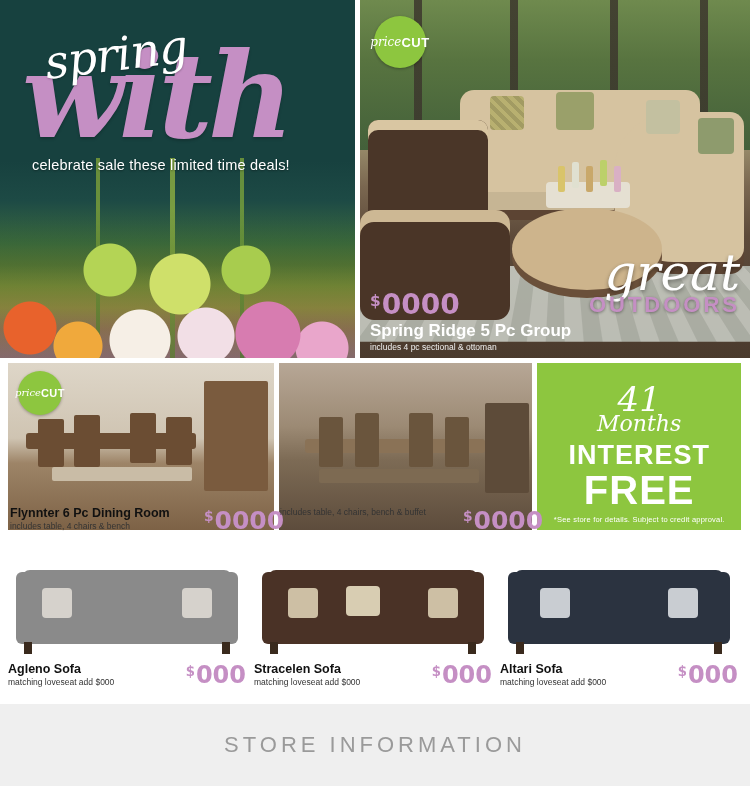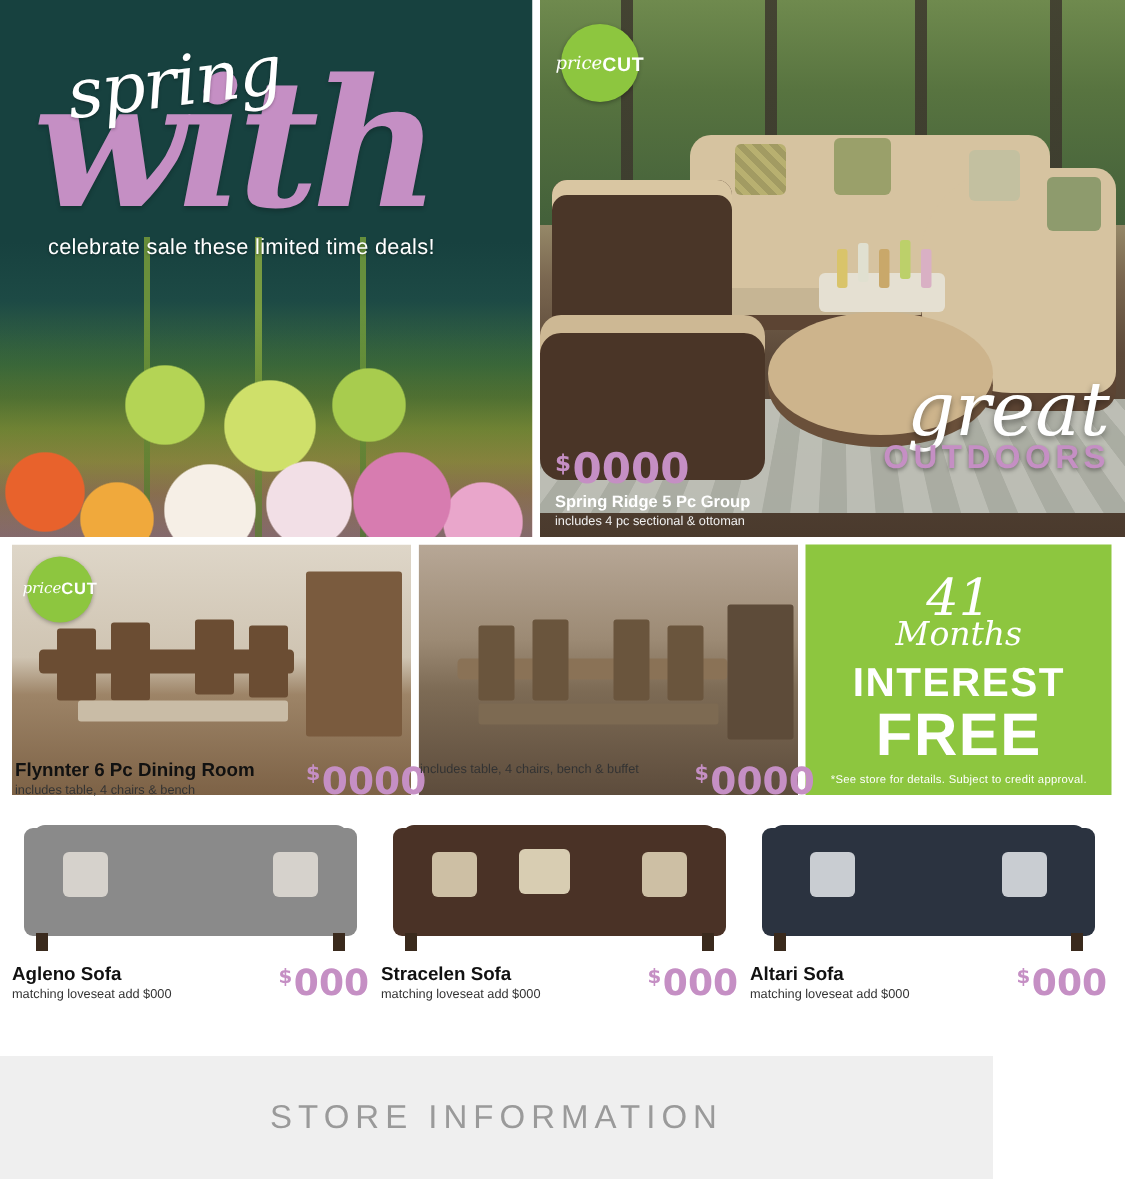--- a/index.html
+++ b/index.html
@@ -149,21 +149,21 @@
   .cap-title { font-size:12.5px; font-weight:bold; color:#111; }
   .cap-sub { font-size:8.5px; color:#333; margin-top:1px; }
 
   .price { font-family:"DejaVu Sans", sans-serif; font-weight:bold; color:#c58fc4; line-height:1; }
   .price .dollar { font-size:.55em; vertical-align:top; position:relative; top:.18em; margin-right:1px; }
 
   .overlay-caption {
     position:absolute; left:10px; bottom:6px; z-index:7;
   }
   .overlay-caption .price { font-size:28px; color:#c58fc4; }
-  .overlay-caption .cap-title { color:#fff; font-size:11px; margin-top:2px; }
+  .overlay-caption .cap-title { color:#fff; font-size:17px; margin-top:2px; }
   .overlay-caption .cap-sub { color:#f0f0f0; }
 
   
   .mid-row { position:relative; width:750px; height:172px; display:flex; gap:5px; padding: 5px 0 0 0; }
 
   .card { position:relative; overflow:hidden; }
 
   .dining1 { width:268px; height:167px; margin-left:8px; }
   .dining1 .photo {
     position:absolute; inset:0;
@@ -193,21 +193,21 @@
   .sofa-card { position:relative; width:238px; }
   .sofa-photo { position:relative; height:112px; overflow:hidden; }
   .sofa-body { position:absolute; left:8px; right:8px; bottom:14px; height:72px; border-radius:6px; }
   .sofa-back { position:absolute; left:14px; right:14px; bottom:54px; height:34px; border-radius:8px 8px 0 0; }
   .sofa-leg { position:absolute; bottom:4px; width:8px; height:12px; background:#3a2a1d; }
   .sofa-cap { position:relative; display:flex; justify-content:space-between; align-items:flex-end; padding-top:4px; }
   .sofa-cap .price { font-size:24px; }
 
   
   .footer {
-    position:absolute; left:0; bottom:0; width:662px; height:82px;
+    position:absolute; left:0; bottom:0; width:750px; height:82px;
     background:#efefef; display:flex; align-items:center; justify-content:center;
   }
   .footer-text { color:#9a9a9a; font-size:22px; letter-spacing:4px; }
 </style>
 </head>
 <body>
 
 <div class="page">
 
   <div class="top-row">
@@ -304,21 +304,21 @@
       <div class="cap-sub">includes table, 4 chairs &amp; bench</div>
     </div>
     <div class="price" style="position:absolute; left:196px; top:2px; font-size:25px;"><span class="dollar">$</span><span>0000</span></div>
 
     <div style="position:absolute; left:272px; top:0;">
       <div class="cap-sub">includes table, 4 chairs, bench &amp; buffet</div>
     </div>
     <div class="price" style="position:absolute; left:455px; top:2px; font-size:25px;"><span class="dollar">$</span><span>0000</span></div>
   </div>
 
-  <div class="sofa-row" style="position:absolute; left:0; top:500px; width:750px;">
+  <div class="sofa-row" style="position:absolute; left:0; top:520px; width:750px;">
 
     <div class="sofa-card">
       <div class="sofa-photo">
         <div class="sofa-back" style="background:#8a8a8a;"></div>
         <div class="sofa-body" style="background:#8a8a8a;"></div>
         <div class="pillow" style="left:34px; bottom:40px; width:30px; height:30px; background:#d6d2cc;"></div>
         <div class="pillow" style="right:34px; bottom:40px; width:30px; height:30px; background:#d6d2cc;"></div>
         <div class="sofa-leg" style="left:16px;"></div>
         <div class="sofa-leg" style="right:16px;"></div>
       </div>

